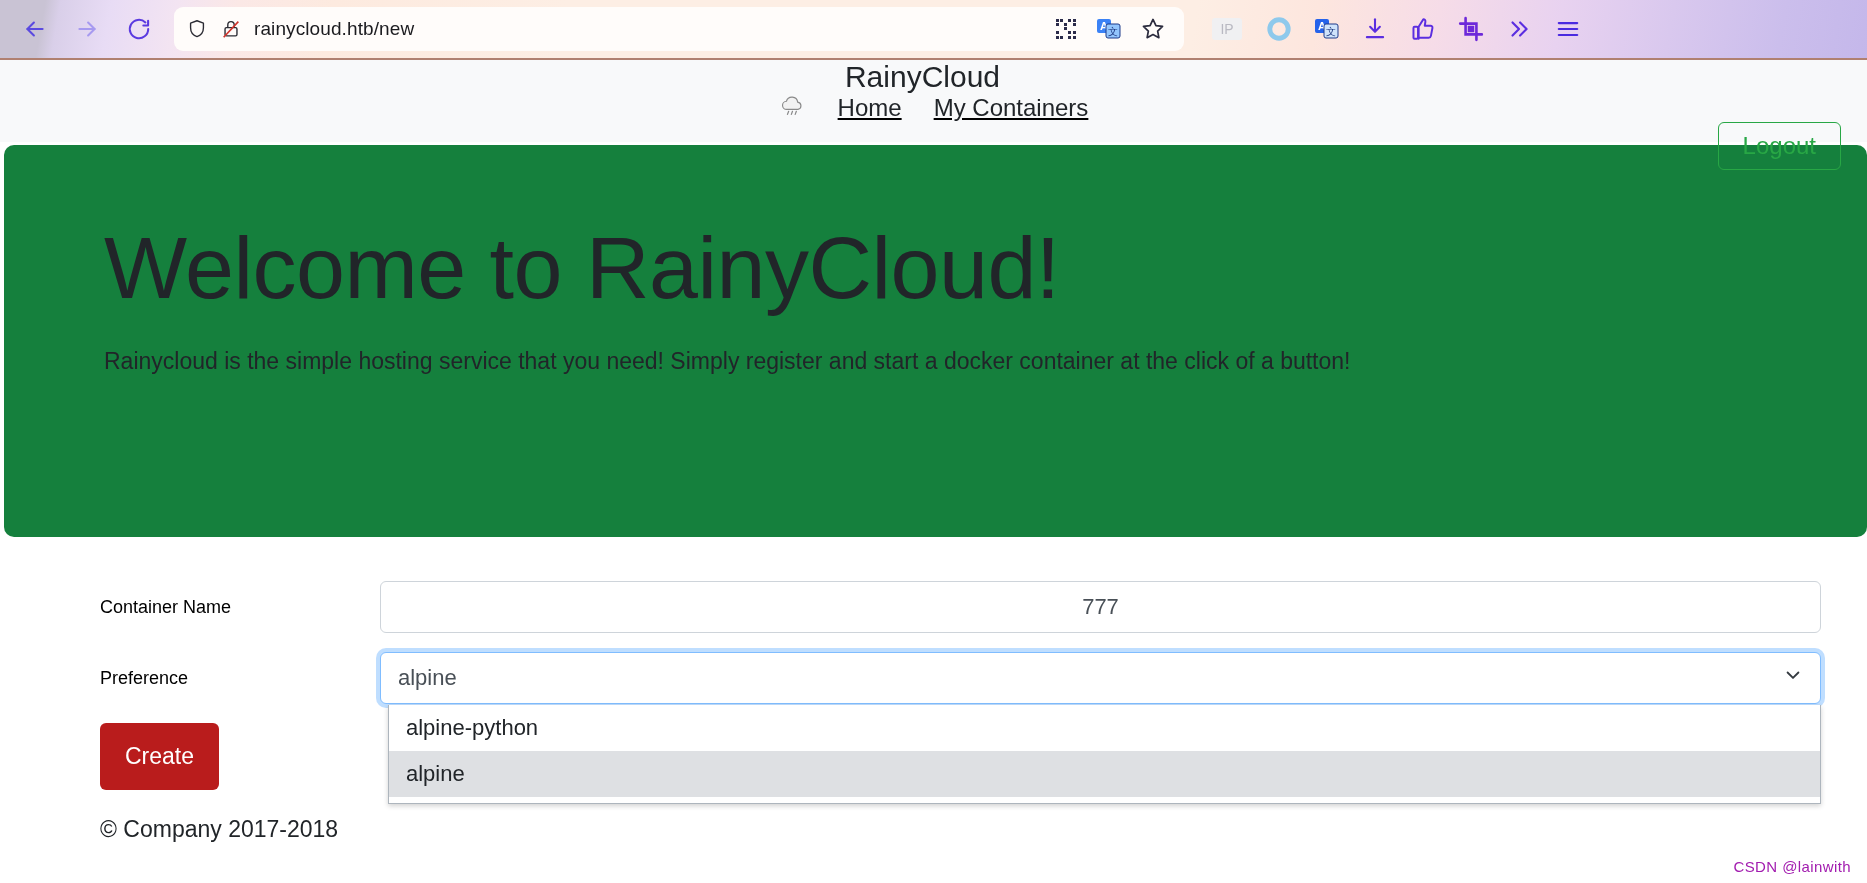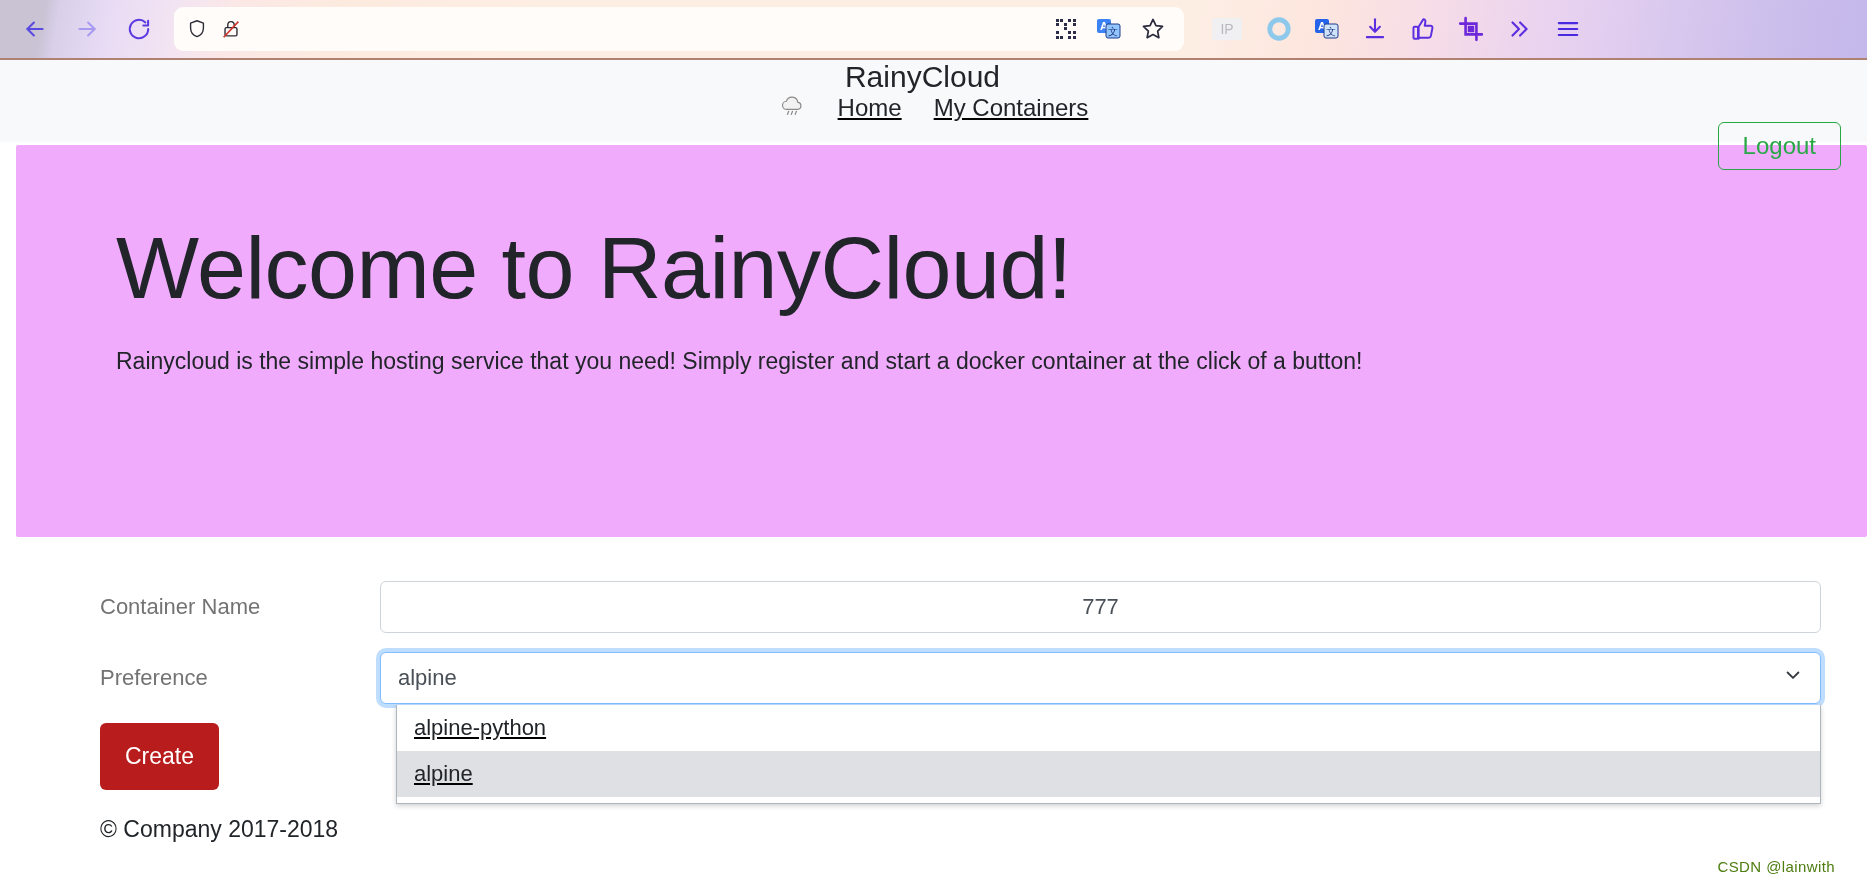--- a/index.html
+++ b/index.html
@@ -111,23 +111,23 @@
     background: transparent;
     border-radius: 6px;
     font-size: 24px;
     padding: 9px 24px;
     font-family: "Liberation Sans", sans-serif;
     cursor: pointer;
     white-space: nowrap;
   }
 
   .jumbotron {
-    margin: 3px 0 0 16px;
-    background: #f0abfc;
-    border-radius: 2px;
+    margin: 3px 0 0 4px;
+    background: #15803d;
+    border-radius: 10px;
     padding: 76px 100px 70px 100px;
     height: 392px;
   }
   .jumbo-title {
     font-size: 88px;
     font-weight: 300;
     color: #212529;
     margin: 0 0 34px 0;
     letter-spacing: -0.5px;
     line-height: 1.06;
@@ -147,22 +147,22 @@
   .form-row {
     display: flex;
     align-items: center;
     padding: 0 46px 0 100px;
     margin-bottom: 19px;
     position: relative;
   }
   .form-label {
     width: 280px;
     flex: 0 0 280px;
-    font-size: 22px;
-    color: #737373;
+    font-size: 18px;
+    color: #000000;
   }
   .text-input {
     flex: 1;
     height: 52px;
     border: 1px solid #ced4da;
     border-radius: 6px;
     background: #fff;
     font-size: 22px;
     color: #495057;
     padding: 0 17px;
@@ -188,29 +188,28 @@
     align-items: center;
     cursor: pointer;
   }
   .select-box .chev {
     margin-left: auto;
     color: #343a40;
   }
   .select-popup {
     position: absolute;
     top: 53px;
-    left: 16px;
+    left: 8px;
     right: 0;
     background: #fff;
     border: 1px solid #adb5bd;
     border-top: none;
     box-shadow: 0 2px 5px rgba(0,0,0,.18);
     z-index: 40;
     padding-bottom: 6px;
-    text-decoration: underline;
   }
   .select-option {
     font-size: 22px;
     color: #212529;
     padding: 10px 17px;
     cursor: pointer;
     white-space: nowrap;
   }
   .select-option.selected { background: #dee0e3; }
 
@@ -233,24 +232,24 @@
   .footer-copy {
     padding: 0 46px 0 100px;
     font-size: 23px;
     color: #212529;
     position: relative;
     z-index: 5;
   }
 
   .watermark {
     position: absolute;
-    right: 32px;
+    right: 16px;
     bottom: 8px;
     font-size: 15px;
-    color: #4d7c0f;
+    color: #a21caf;
     letter-spacing: .4px;
   }
 </style>
 </head>
 <body>
 
 <div class="browser-chrome">
 
   <div class="nav-btns">
     <span class="icon-btn">
@@ -279,20 +278,21 @@
           <path d="M12 3l7 2.6v5.1c0 4.4-2.9 8.3-7 9.6-4.1-1.3-7-5.2-7-9.6V5.6L12 3z"></path>
         </svg>
     </span>
     <span class="icon-btn">
       <svg width="22" height="22" viewBox="0 0 24 24" fill="none" stroke="#2b2b33" stroke-width="1.5">
           <rect x="5.5" y="10.5" width="13" height="9" rx="1.5"></rect>
           <path d="M8.5 10.5V7.5a3.5 3.5 0 0 1 7 0v3"></path>
           <path d="M4 21L20 4" stroke="#d0342c" stroke-width="1.8"></path>
         </svg>
     </span>
+    <span class="url-text">rainycloud.htb/new</span>
 
     <span class="urlbar-right-icons">
       <span class="icon-btn">
         <svg width="24" height="24" viewBox="0 0 24 24" fill="#2b2b4a">
           <rect x="2" y="2" width="3" height="3"></rect>
             <rect x="6" y="2" width="3" height="3"></rect>
             <rect x="14" y="2" width="3" height="3"></rect>
             <rect x="19" y="2" width="3" height="3"></rect>
           <rect x="2" y="6" width="3" height="3"></rect>
             <rect x="10" y="6" width="3" height="3"></rect>

